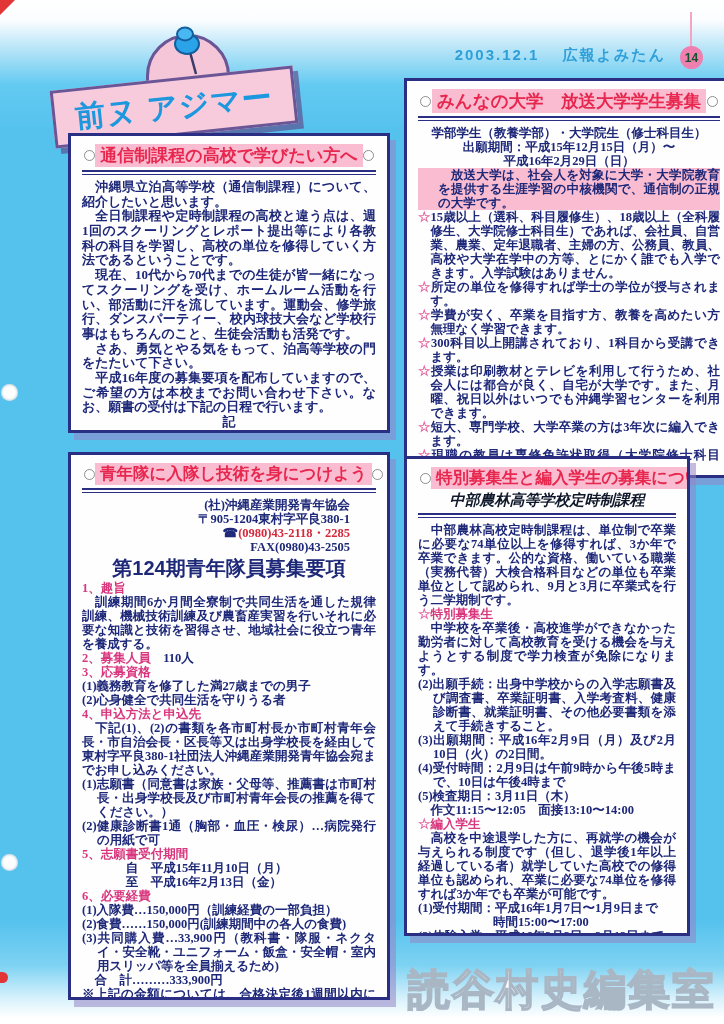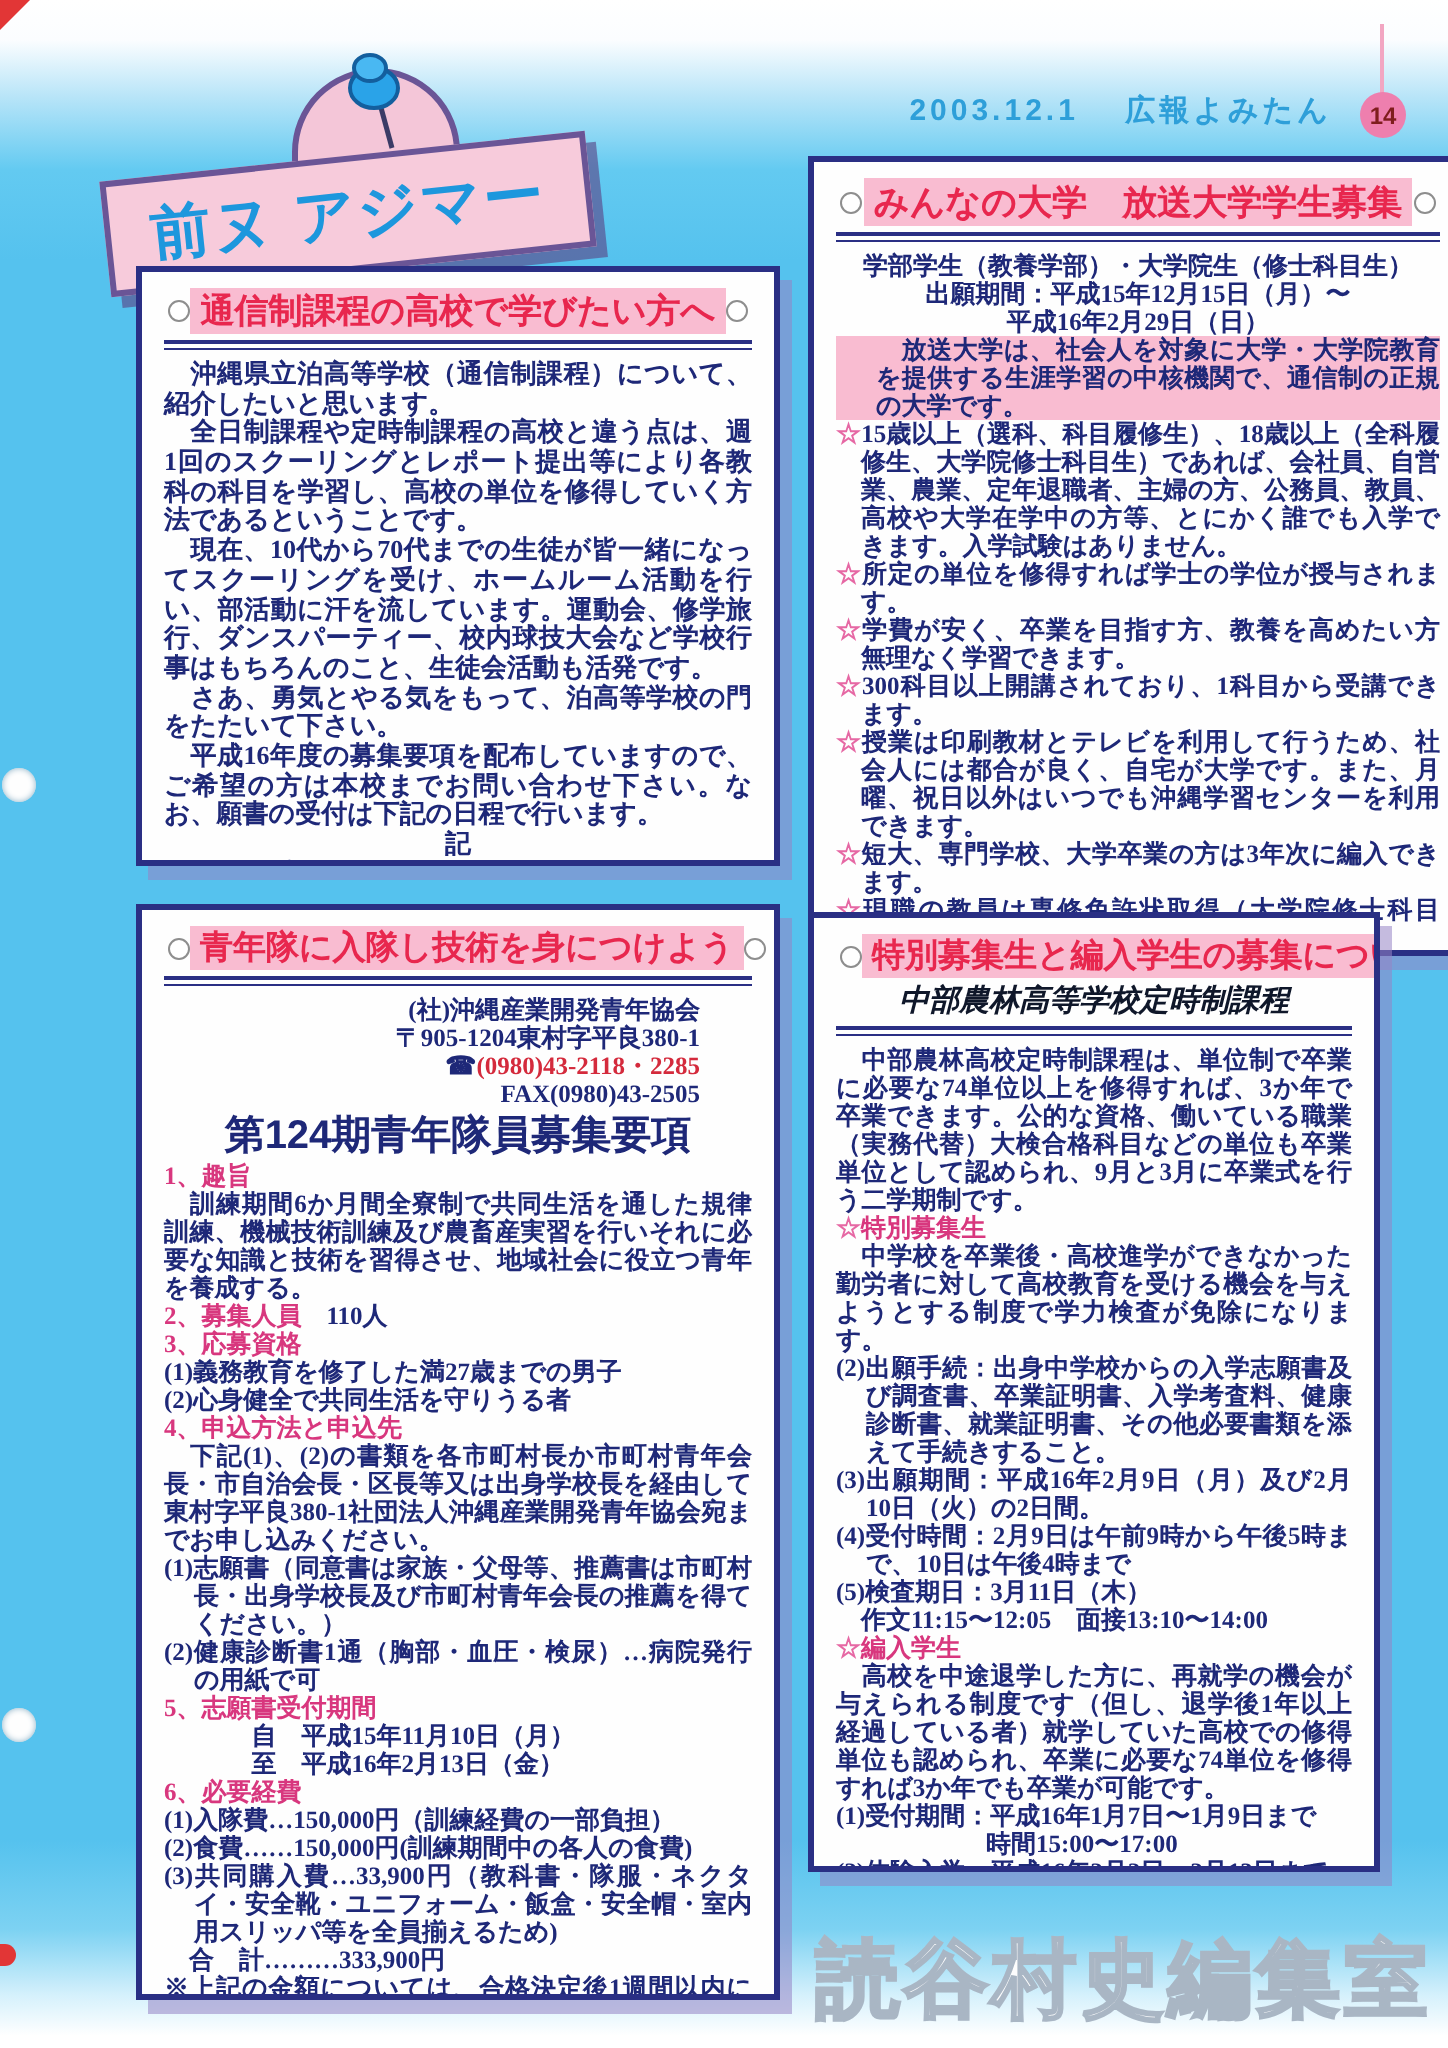--- a/index.html
+++ b/index.html
@@ -10,21 +10,21 @@
     background:linear-gradient(180deg,#ffffff 0px,#fbfdff 20px,#b9e5f8 48px,#63caf1 85px,
       #55c2ee 130px,#55c2ee 920px,#7dd2f2 965px,#d6f1fc 998px,#ffffff 1018px);
   }
   
   .corner-red { position:absolute; top:0; left:0; border-top:15px solid #e23636; border-right:15px solid transparent; }
   .edge-dot { position:absolute; left:0; top:972px; width:8px; height:11px; background:#e23636; border-radius:0 6px 6px 0; }
   .hole { position:absolute; left:1px; width:17px; height:17px; border-radius:50%; background:#fefefe; box-shadow:inset 0 0 3px #8fb3c8; }
   
   .hdr { position:absolute; top:46px; right:58px; color:#2e9fd9; font-family:"Liberation Sans",sans-serif; font-weight:bold; font-size:15px; letter-spacing:2px; }
   .pn-line { position:absolute; right:32px; top:12px; width:2px; height:36px; background:#f2a6c2; }
-  .pn { position:absolute; right:21px; top:46px; width:23px; height:23px; border-radius:50%; background:#ee7fae; color:#7f1d1d; font:bold 12px "Liberation Sans",sans-serif; display:flex; align-items:center; justify-content:center; }
+  .pn { position:absolute; right:21px; top:46px; width:23px; height:23px; border-radius:50%; background:#ee7fae; color:#14532d; font:bold 12px "Liberation Sans",sans-serif; display:flex; align-items:center; justify-content:center; }
   
   .logo { position:absolute; left:46px; top:50px; width:260px; height:90px; }
   .logo-arch { position:absolute; left:100px; top:-16px; width:84px; height:58px; background:#f4c6d8; border:3px solid #6a5596; border-radius:42px 42px 8px 8px; }
   .logo-plaque { position:absolute; left:6px; top:28px; width:244px; height:58px; background:#f7cbdb; border:3px solid #6a5596; box-shadow:5px 6px 0 rgba(90,74,138,.65); transform:rotate(-6deg); display:flex; align-items:center; justify-content:center; }
   .logo-text { color:#1d97dd; font-family:"Liberation Sans",sans-serif; font-weight:bold; font-size:30px; letter-spacing:1px; white-space:nowrap; }
   .pin { position:absolute; left:120px; top:-26px; }
   
   .box { position:absolute; background:#fefefe; border:3px solid #2a2f84; box-shadow:6px 7px 0 rgba(150,132,196,.55); padding:7px 11px 8px; overflow:hidden;margin-left:32px; }
   .trow { display:flex; align-items:center; justify-content:space-between; margin:1px 2px 2px; }
   .ring { width:11px; height:11px; border:1.5px solid #8e8e8e; border-radius:50%; background:#fff; flex:0 0 auto; }

